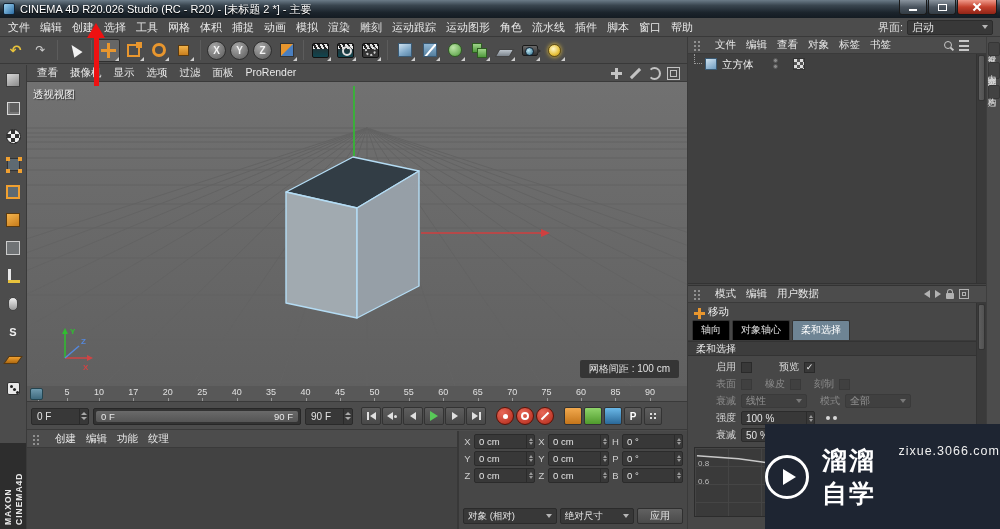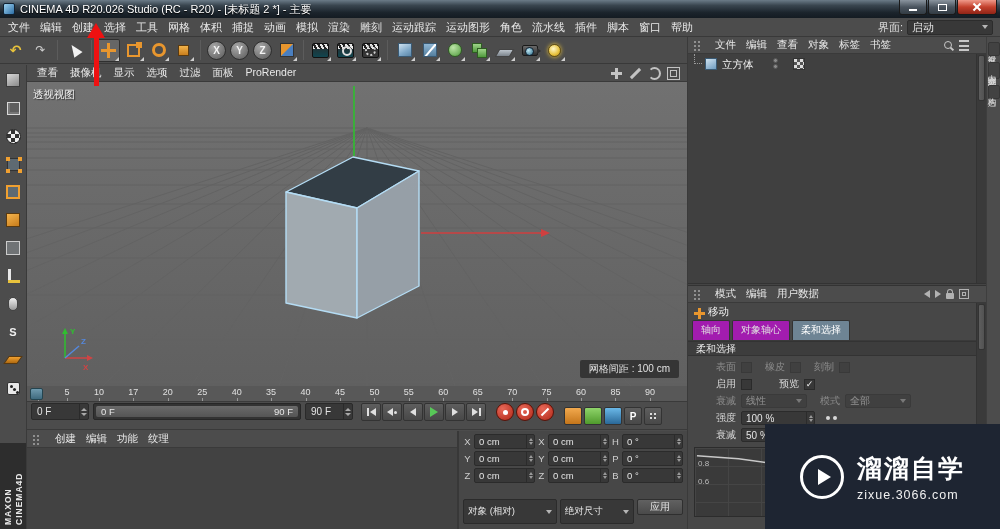--- a/index.html
+++ b/index.html
@@ -110,21 +110,21 @@
 .grid-info{position:absolute;right:8px;bottom:8px;background:rgba(42,42,42,.8);color:#e0e0e0;font-size:10px;padding:2px 9px;border-radius:2px;z-index:2}
 
 
 .timeline{position:absolute;left:0;top:321px;width:100%;height:16px;background:#585858;border-bottom:1px solid #3a3a3a}
 .tl-ticks{position:absolute;left:8px;right:32px;top:0;height:100%;display:flex;justify-content:space-between}
 .tick{font-size:9px;color:#e0e0e0;position:relative;padding-top:1px}
 .tick::after{content:"";position:absolute;left:50%;bottom:0;width:1px;height:3px;background:#999}
 .tl-marker{position:absolute;left:3px;top:2px;width:13px;height:12px;background:linear-gradient(#6f9aae,#3f6a7e);border:1px solid #24444f;border-radius:2px;z-index:2}
 
 
-.transport{position:absolute;left:0;top:338px;width:100%;height:27px;background:#4c4c4c;border-bottom:1px solid #3a3a3a;display:flex;gap:4px;padding:0 4px}
+.transport{position:absolute;left:0;top:338px;width:100%;height:27px;background:#4c4c4c;border-bottom:1px solid #3a3a3a;display:flex;align-items:center;gap:4px;padding:0 4px}
 .frame-input{height:17px;background:#383838;border:1px solid #2a2a2a;border-radius:2px;display:flex;align-items:center;padding-left:5px;font-size:10px}
 .frame-input .val{flex:1;white-space:nowrap}
 .frame-input.cur{width:58px}
 .frame-input.end{width:48px}
 .spin{width:9px;height:100%;border-left:1px solid #2a2a2a;display:flex;flex-direction:column;align-items:center;justify-content:center;gap:2px;flex:0 0 auto}
 .spin i{width:0;height:0;border-left:3px solid transparent;border-right:3px solid transparent}
 .spin .up{border-bottom:3px solid #aaa}
 .spin .down{border-top:3px solid #aaa}
 .range-slider{width:208px;height:17px;background:#333;border:1px solid #272727;border-radius:2px;position:relative;overflow:hidden}
 .rs-bar{position:absolute;left:2px;top:2px;right:2px;bottom:2px;background:linear-gradient(#6a6a6a,#555);border-radius:2px;display:flex;align-items:center;justify-content:space-between;padding:0 5px;font-size:9.5px;color:#e8e8e8}
@@ -163,21 +163,21 @@
 .cp-rows{padding:3px 4px 0 4px;display:flex;flex-direction:column;gap:2px}
 .cp-row{display:flex;align-items:center;gap:2px}
 .cp-l{width:9px;text-align:center;font-size:9.5px;color:#cfcfcf;flex:0 0 auto}
 .cp-input{flex:1;height:15px;background:#383838;border:1px solid #2b2b2b;border-radius:2px;display:flex;align-items:center;padding-left:4px;font-size:9.5px;min-width:0}
 .cp-input .v{flex:1;white-space:nowrap;overflow:hidden}
 .spin2{width:8px;height:100%;border-left:1px solid #2b2b2b;display:flex;flex-direction:column;align-items:center;justify-content:center;gap:1px;flex:0 0 auto}
 .spin2 i{width:0;height:0;border-left:2.5px solid transparent;border-right:2.5px solid transparent}
 .spin2 .up{border-bottom:3px solid #999}
 .spin2 .down{border-top:3px solid #999}
 .cp-bottom{display:flex;gap:3px;padding:3px 4px 5px;margin-top:auto}
-.cp-select{height:25px;background:#383838;border:1px solid #2b2b2b;border-radius:2px;display:flex;align-items:center;gap:3px;padding:0 4px;font-size:9.5px;min-width:0}
+.cp-select{height:16px;background:#383838;border:1px solid #2b2b2b;border-radius:2px;display:flex;align-items:center;gap:3px;padding:0 4px;font-size:9.5px;min-width:0}
 .cp-select.w1{flex:1.3}
 .cp-select.w2{flex:1}
 .cp-select .v{flex:1;white-space:nowrap;overflow:hidden}
 .cp-apply{width:46px;height:16px;background:linear-gradient(#616161,#4a4a4a);border:1px solid #2f2f2f;border-radius:2px;display:flex;align-items:center;justify-content:center;font-size:10px;flex:0 0 auto}
 
 
 .right-panel{position:absolute;left:687px;top:37px;width:313px;height:492px;background:#4c4c4c;border-left:1px solid #3a3a3a}
 .side-strip{position:absolute;right:0;top:0;width:14px;height:100%;background:#4c4c4c;border-left:1px solid #3e3e3e;display:flex;flex-direction:column;align-items:center;padding-top:5px;gap:6px}
 .side-tab{writing-mode:vertical-rl;font-size:8.5px;color:#d8d8d8;background:#424242;border:1px solid #363636;border-radius:2px;padding:5px 0;width:12px;text-align:center;letter-spacing:1px}
 .om{position:absolute;left:0;top:0;right:14px;height:246px;background:#404040;display:flex;flex-direction:column}
@@ -206,21 +206,21 @@
 .hico.lock::before{content:"";position:absolute;left:1px;top:-4px;width:4px;height:4px;border:1.5px solid #ccc;border-bottom:none;border-radius:3px 3px 0 0}
 .hico.sq2{border:1px solid #ccc}
 .hico.sq2::before{content:"";position:absolute;left:2px;top:2px;right:2px;bottom:2px;border:1px solid #ccc}
 .am-tool{height:16px;display:flex;align-items:flex-end;gap:3px;padding:0 6px;flex:0 0 auto}
 .am-tool .tool-name{font-size:10.5px;color:#f0f0f0}
 .mini-plus{position:relative;width:11px;height:11px;flex:0 0 auto}
 .mini-plus::before,.mini-plus::after{content:"";position:absolute;background:#e8962e}
 .mini-plus::before{left:0;top:4px;width:11px;height:3px}
 .mini-plus::after{left:4px;top:0;width:3px;height:11px}
 .am-tabs{display:flex;gap:2px;padding:1px 4px 0;border-bottom:1px solid #3a3a3a;flex:0 0 auto}
-.am-tab{padding:2px 8px 3px;font-size:10px;color:#e0e0e0;background:#a21caf;border:1px solid #333;border-bottom:none;border-radius:2px 2px 0 0;white-space:nowrap}
+.am-tab{padding:2px 8px 3px;font-size:10px;color:#e0e0e0;background:#000000;border:1px solid #333;border-bottom:none;border-radius:2px 2px 0 0;white-space:nowrap}
 .am-tab.active{background:#6e8494;color:#fff}
 .am-section{height:15px;background:#3d3d3d;border-top:1px solid #333;border-bottom:1px solid #333;display:flex;align-items:center;padding:0 8px;font-size:10px;color:#e8e8e8;flex:0 0 auto}
 .am-props{flex:1;padding:4px 14px 3px 6px;display:flex;flex-direction:column;gap:3px;font-size:10px}
 .prow{display:flex;align-items:center;gap:5px;height:14px}
 .prow.disabled{opacity:.45}
 .plabel{width:42px;text-align:right;color:#d8d8d8;flex:0 0 auto;white-space:nowrap}
 .plabel.w2{width:28px}
 .cb{width:11px;height:11px;background:#383838;border:1px solid #2a2a2a;display:flex;align-items:center;justify-content:center;font-size:9px;color:#f0f0f0;flex:0 0 auto}
 .cb.checked::after{content:"✓"}
 .pselect{width:66px;height:14px;background:#383838;border:1px solid #2b2b2b;border-radius:2px;display:flex;align-items:center;padding:0 4px;gap:3px}
@@ -234,21 +234,21 @@
 .curve-box{margin-top:2px;height:70px;background:#3a3a3a;border:1px solid #2c2c2c;position:relative;background-image:linear-gradient(#454545 1px,transparent 1px),linear-gradient(90deg,#454545 1px,transparent 1px);background-size:33px 18px}
 .curve-label{position:absolute;left:3px;font-size:8px;color:#bbb;z-index:2}
 .curve-label.t1{top:11px}
 .curve-label.t2{top:29px}
 .curve-svg{position:absolute;inset:0;width:100%;height:100%}
 
 
 .watermark{position:absolute;left:765px;top:424px;width:235px;height:105px;background:#1e2532;z-index:60;display:flex;align-items:center;justify-content:center;gap:13px}
 .wm-logo{width:44px;height:44px;border:3px solid #fff;border-radius:50%;display:flex;align-items:center;justify-content:center;flex:0 0 auto}
 .wm-play{width:0;height:0;border-top:8px solid transparent;border-bottom:8px solid transparent;border-left:13px solid #fff;margin-left:4px}
-.wm-text{display:flex;flex-direction:column;gap:3px}
+.wm-text{display:flex;flex-direction:row;gap:3px}
 .wm-name{font-size:25px;font-weight:bold;color:#fff;letter-spacing:2px}
 .wm-site{font-size:12.5px;color:#f0f0f0;letter-spacing:1px}
 .red-arrow{position:absolute;left:87px;top:23px;width:18px;z-index:50;pointer-events:none}
 .ra-head{width:0;height:0;border-left:9px solid transparent;border-right:9px solid transparent;border-bottom:15px solid #ee1111;margin:0 auto}
 .ra-shaft{width:5px;height:50px;background:#ee1111;margin:-2px auto 0}
 </style>
 </head>
 <body>
 
 <div id="app">
@@ -764,33 +764,33 @@
         <span class="mini-plus"></span>
         <span class="tool-name">移动</span>
       </div>
       <div class="am-tabs">
         <span class="am-tab">轴向</span>
         <span class="am-tab">对象轴心</span>
         <span class="am-tab active">柔和选择</span>
       </div>
       <div class="am-section">柔和选择</div>
       <div class="am-props">
+        <div class="prow">
+          <span class="plabel">启用</span>
+          <span class="cb"></span>
+          <span class="plabel">预览</span>
+          <span class="cb checked"></span>
+        </div>
         <div class="prow disabled">
           <span class="plabel">表面</span>
           <span class="cb"></span>
           <span class="plabel w2">橡皮</span>
           <span class="cb"></span>
           <span class="plabel w2">刻制</span>
           <span class="cb"></span>
-        </div>
-        <div class="prow">
-          <span class="plabel">启用</span>
-          <span class="cb"></span>
-          <span class="plabel">预览</span>
-          <span class="cb checked"></span>
         </div>
         <div class="prow disabled">
           <span class="plabel">衰减</span>
           <div class="pselect">
             <span class="v">线性</span>
             <span class="dd-arrow"></span>
           </div>
           <span class="plabel w2">模式</span>
           <div class="pselect">
             <span class="v">全部</span>

